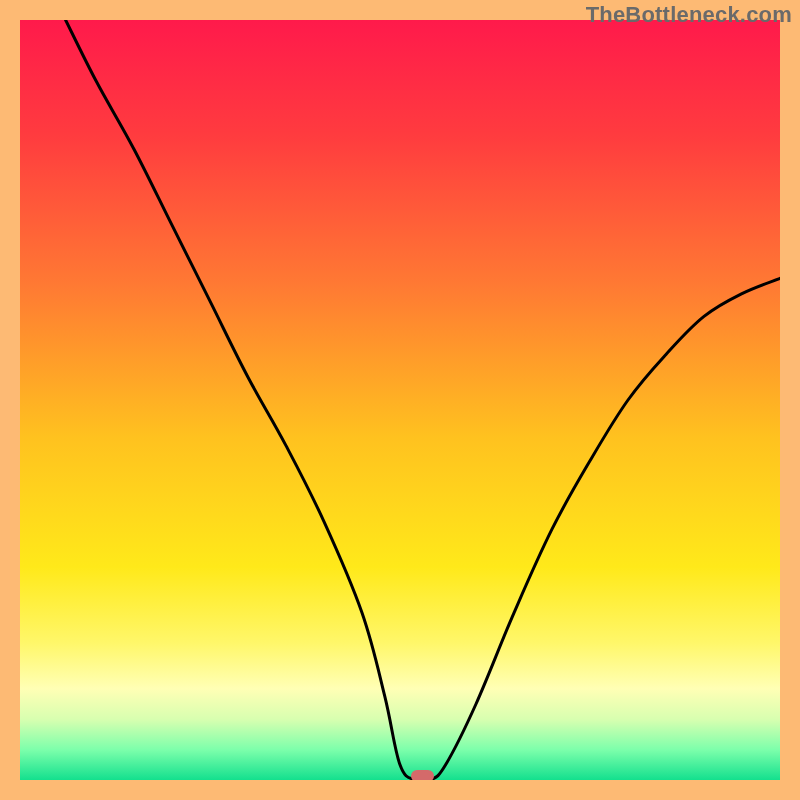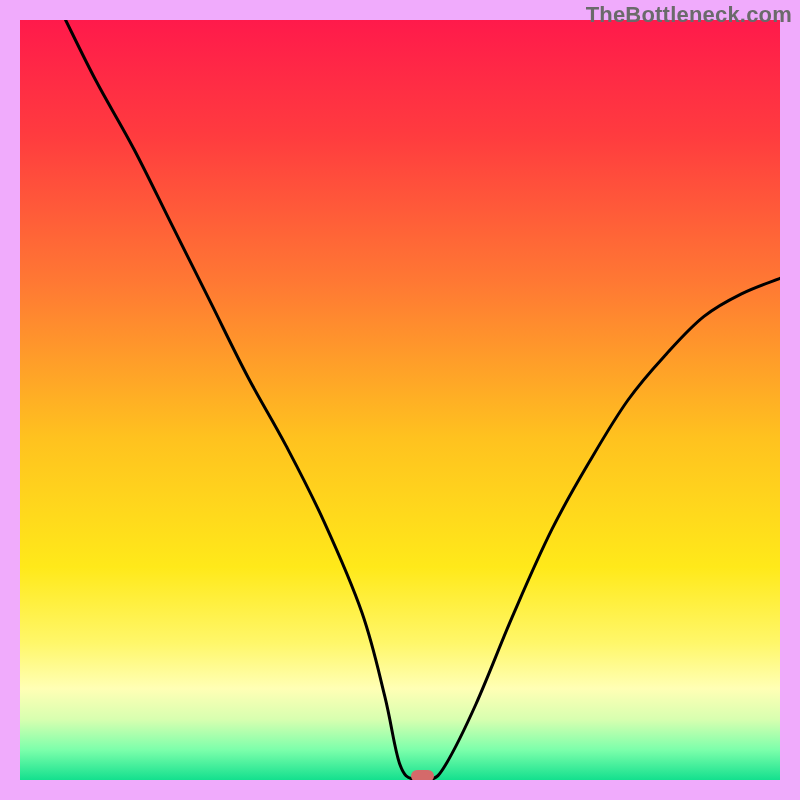--- a/index.html
+++ b/index.html
@@ -9,21 +9,21 @@
     height: 800px;
     background: #000;
     overflow: hidden;
   }
   .frame {
     position: absolute;
     left: 0;
     top: 0;
     width: 800px;
     height: 800px;
-    background: #f0abfc;
+    background: #fdba74;
   }
   .plot {
     position: absolute;
     left: 20px;
     top: 20px;
     width: 760px;
     height: 760px;
     overflow: hidden;
   }
   .gradient {

